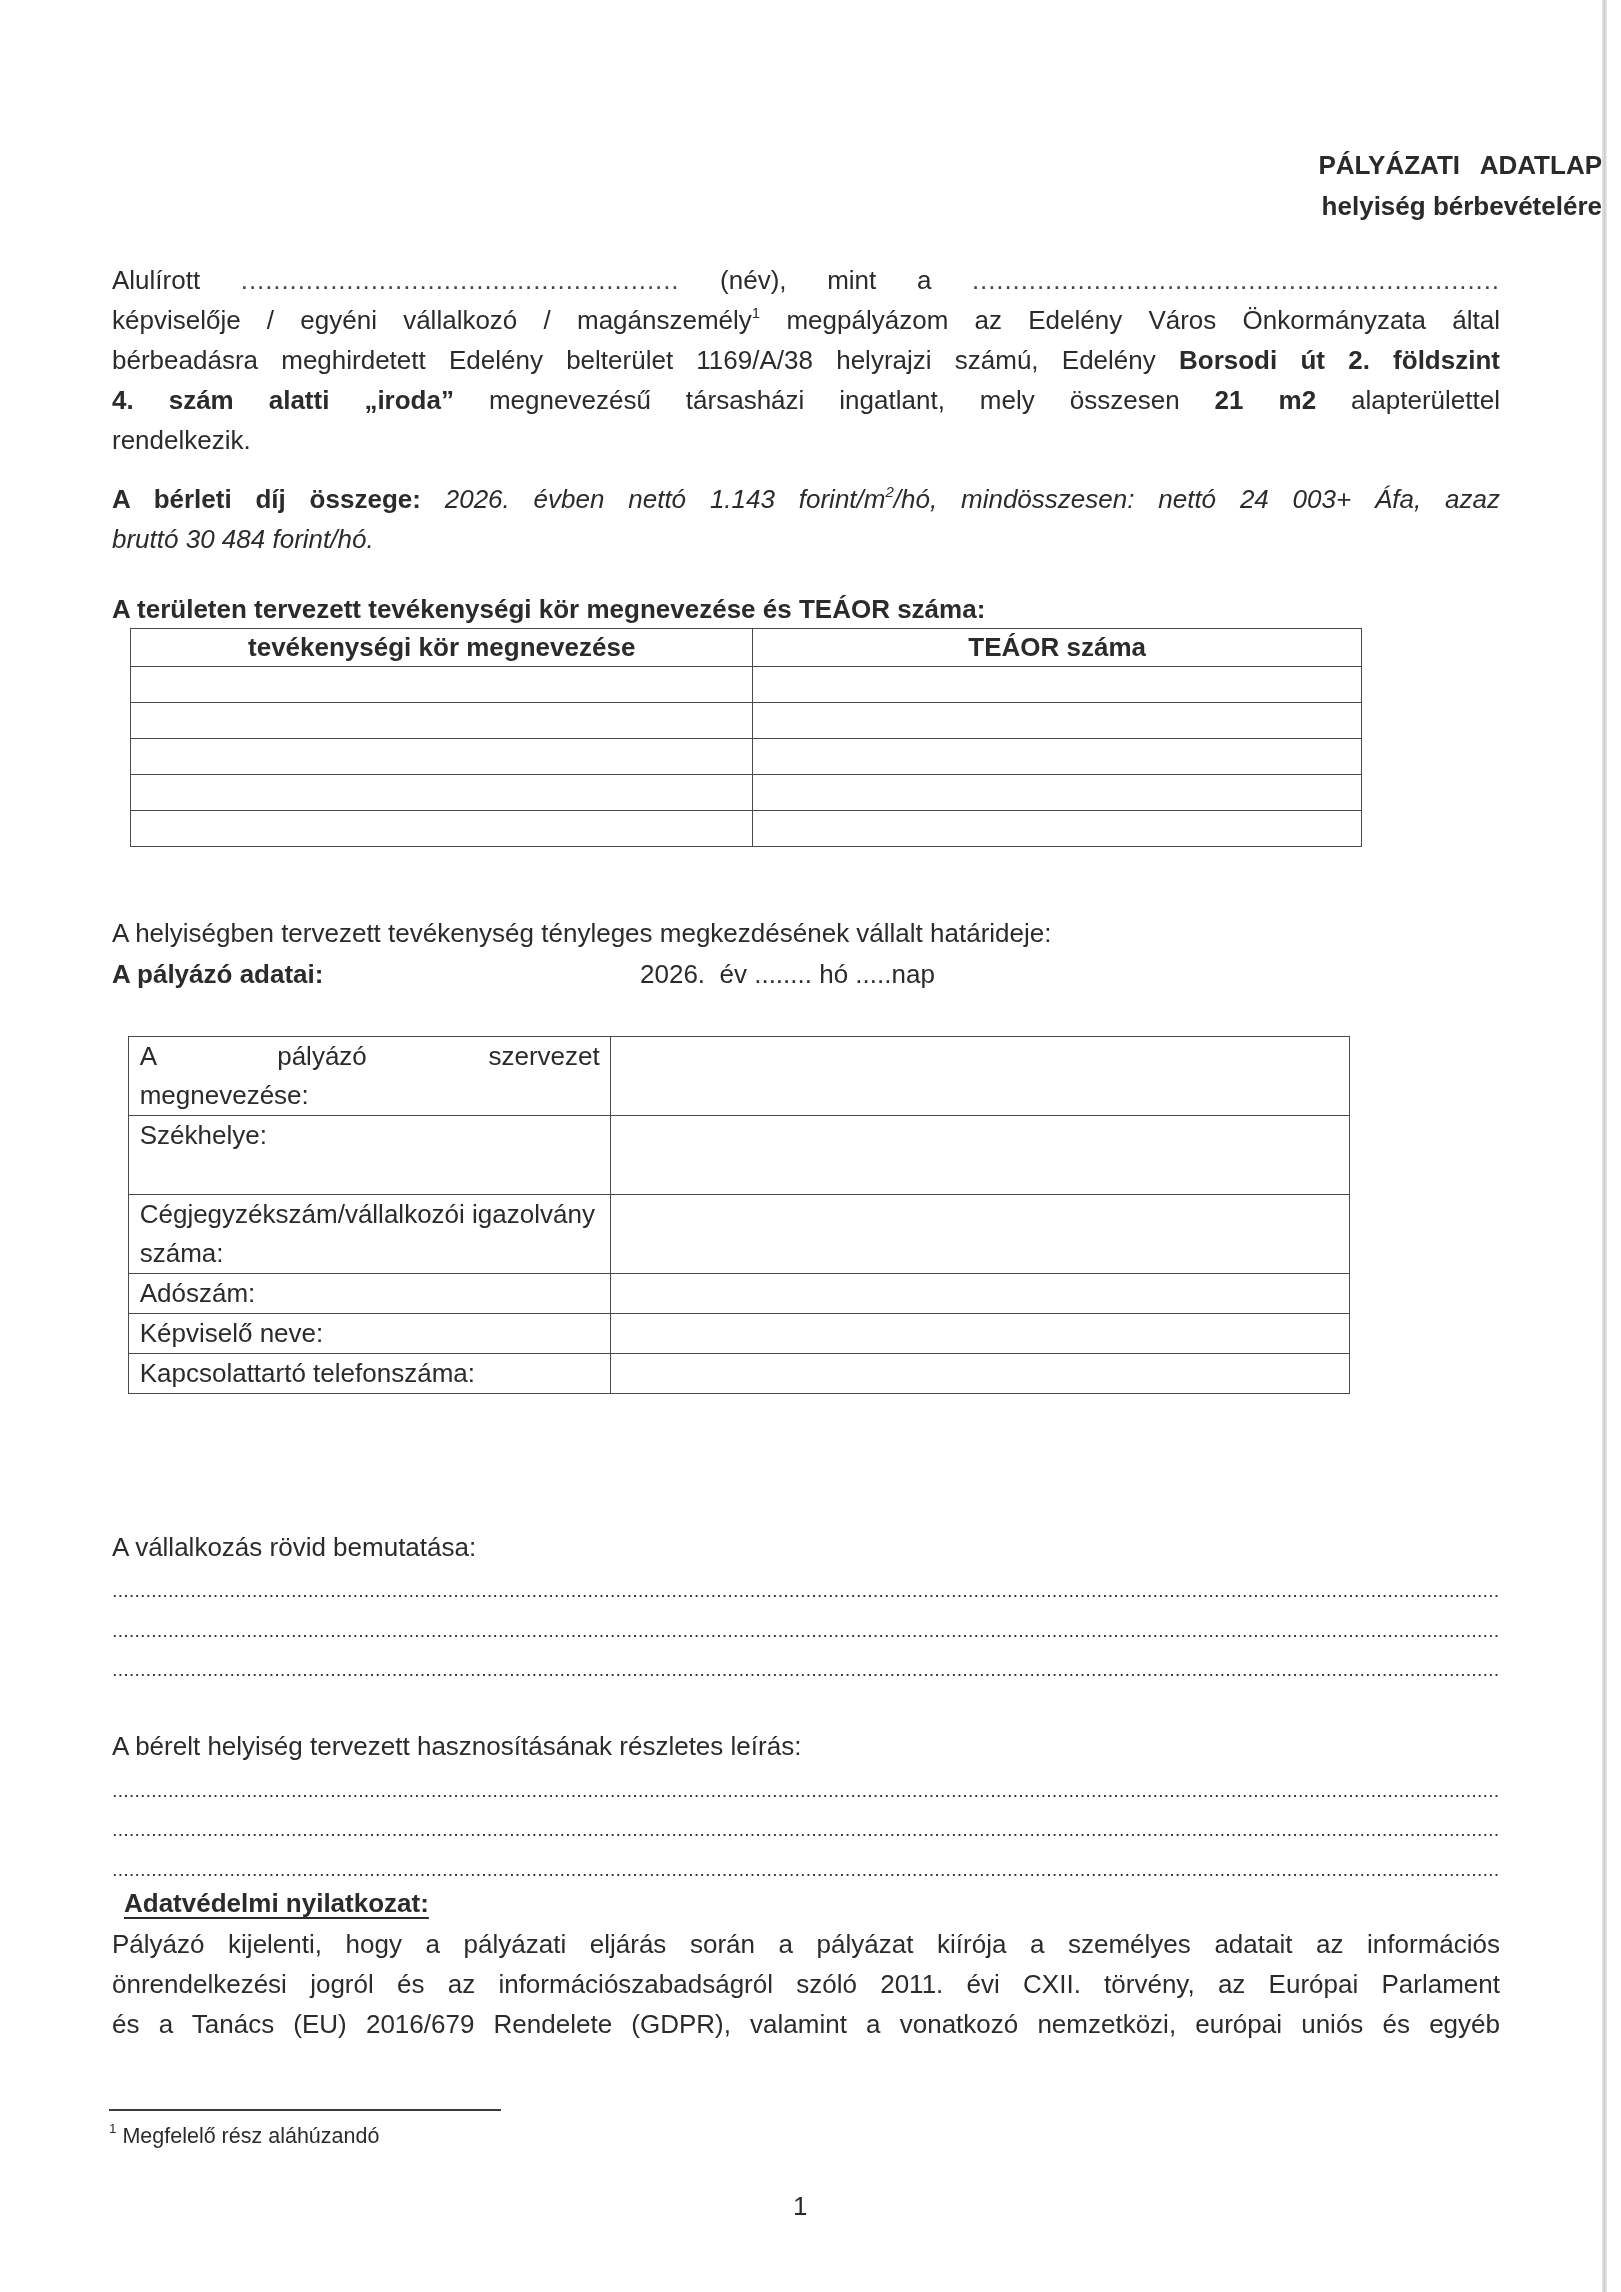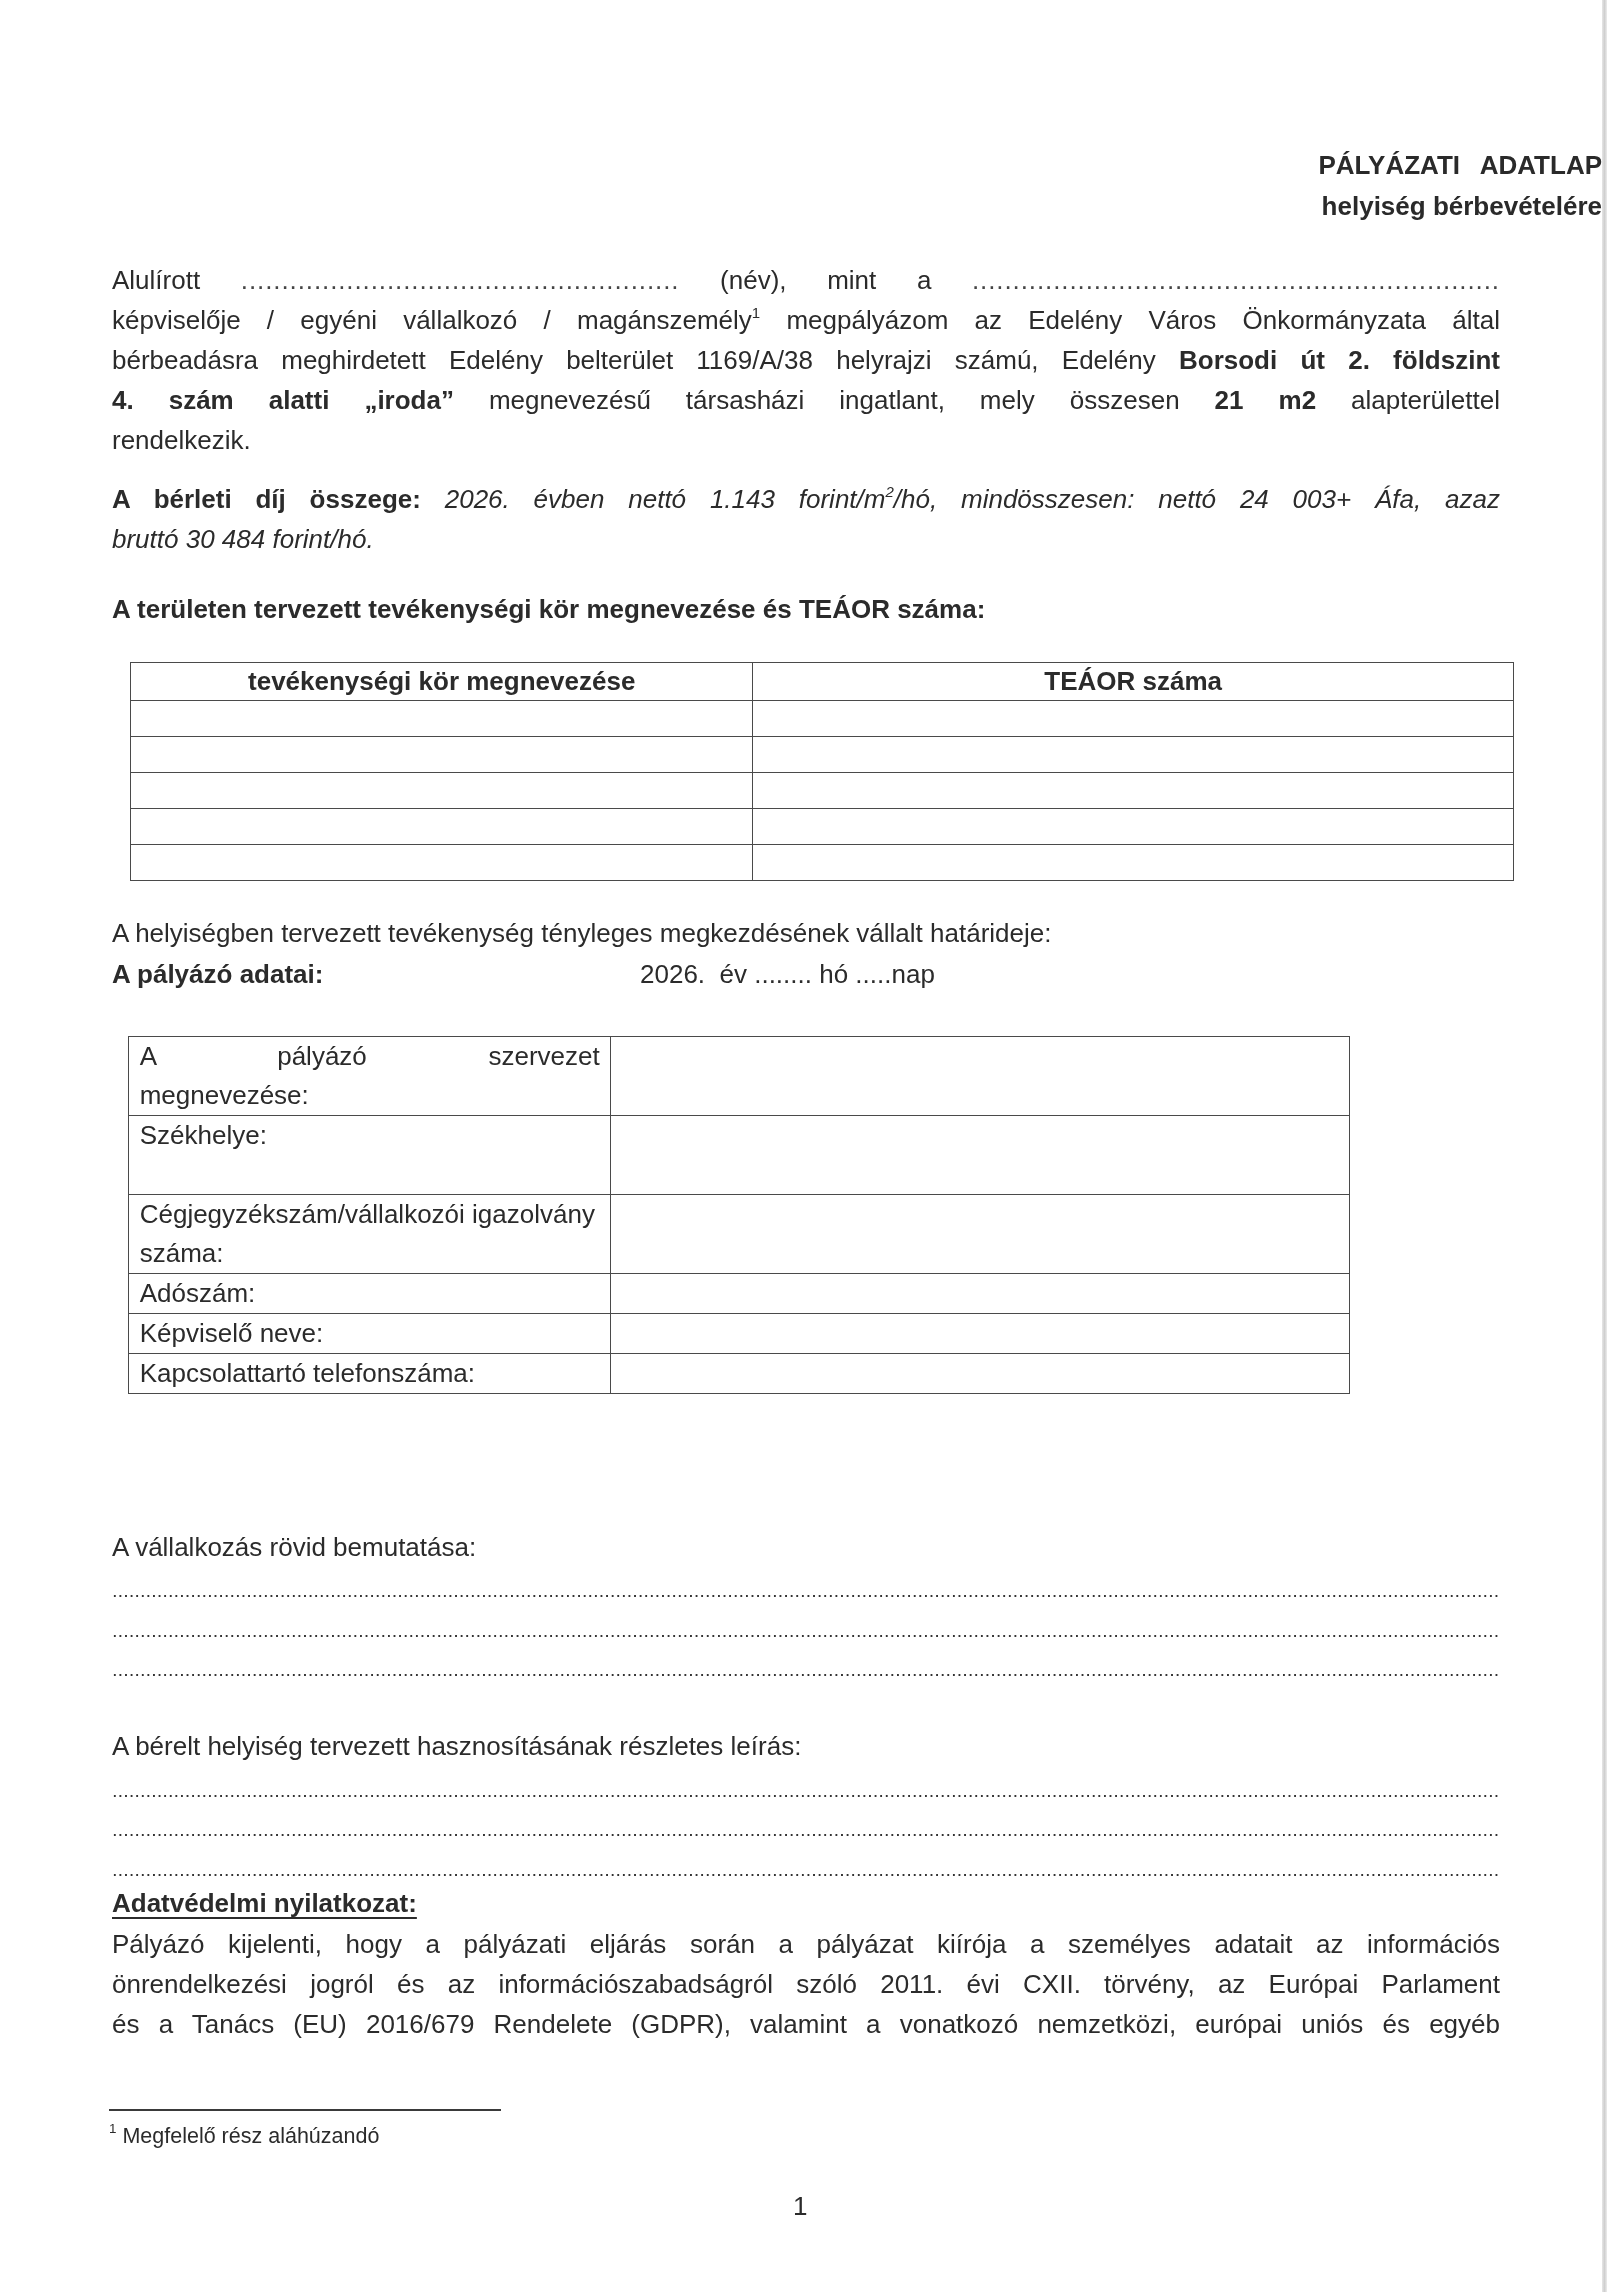--- a/index.html
+++ b/index.html
@@ -66,21 +66,21 @@
   <span style="display:block;">rendelkezik.</span>
 </div>
 
 <div class="para" style="top:479px;">
   <span class="justify-line"><span class="bold">A bérleti díj összege:</span><span class="ital"> 2026. évben nettó 1.143 forint/m</span><sup class="ital">2</sup><span class="ital">/hó, mindösszesen: nettó 24 003+ Áfa, azaz</span></span>
   <span class="ital" style="display:block;">bruttó 30 484 forint/hó.</span>
 </div>
 
 <div class="abs body-text bold" style="left:112px; top:589px;">A területen tervezett tevékenységi kör megnevezése és TEÁOR száma:</div>
 
-<table class="grid" style="left:130px; top:662px; width:1384px;">
+<table class="grid" style="left:130px; top:628px; width:1232px;">
   <tbody>
       <tr style="height:38px;">
     <th style="width:600px;">tevékenységi kör megnevezése</th>
     <th>TEÁOR száma</th>
   </tr>
   <tr style="height:36px;">
     <td></td>
     <td></td>
   </tr>
   <tr style="height:36px;">
@@ -146,21 +146,21 @@
 <div class="abs body-text" style="left:112px; top:1527px;">A vállalkozás rövid bemutatása:</div>
 <div class="dotline" style="top:1594px;"></div>
 <div class="dotline" style="top:1634px;"></div>
 <div class="dotline" style="top:1673px;"></div>
 
 <div class="abs body-text" style="left:112px; top:1726px;">A bérelt helyiség tervezett hasznosításának részletes leírás:</div>
 <div class="dotline" style="top:1794px;"></div>
 <div class="dotline" style="top:1833px;"></div>
 <div class="dotline" style="top:1873px;"></div>
 
-<div class="abs body-text bold u" style="left:112px; top:1883px;">Adatvédelmi nyilatkozat:</div>
+<div class="abs body-text bold u" style="left:124px; top:1883px;">Adatvédelmi nyilatkozat:</div>
 <div class="para" style="top:1924px;">
   <span class="justify-line">Pályázó kijelenti, hogy a pályázati eljárás során a pályázat kiírója a személyes adatait az információs</span>
   <span class="justify-line">önrendelkezési jogról és az információszabadságról szóló 2011. évi CXII. törvény, az Európai Parlament</span>
   <span class="justify-line">és a Tanács (EU) 2016/679 Rendelete (GDPR), valamint a vonatkozó nemzetközi, európai uniós és egyéb</span>
 </div>
 
 <div class="rule" style="left:109px; top:2109px; width:392px;"></div>
 <div class="abs" style="left:109px; top:2124px; font-size:21.5px;">
   <sup style="font-size:13.4px;">1</sup><span> Megfelelő rész aláhúzandó</span>
 </div>

